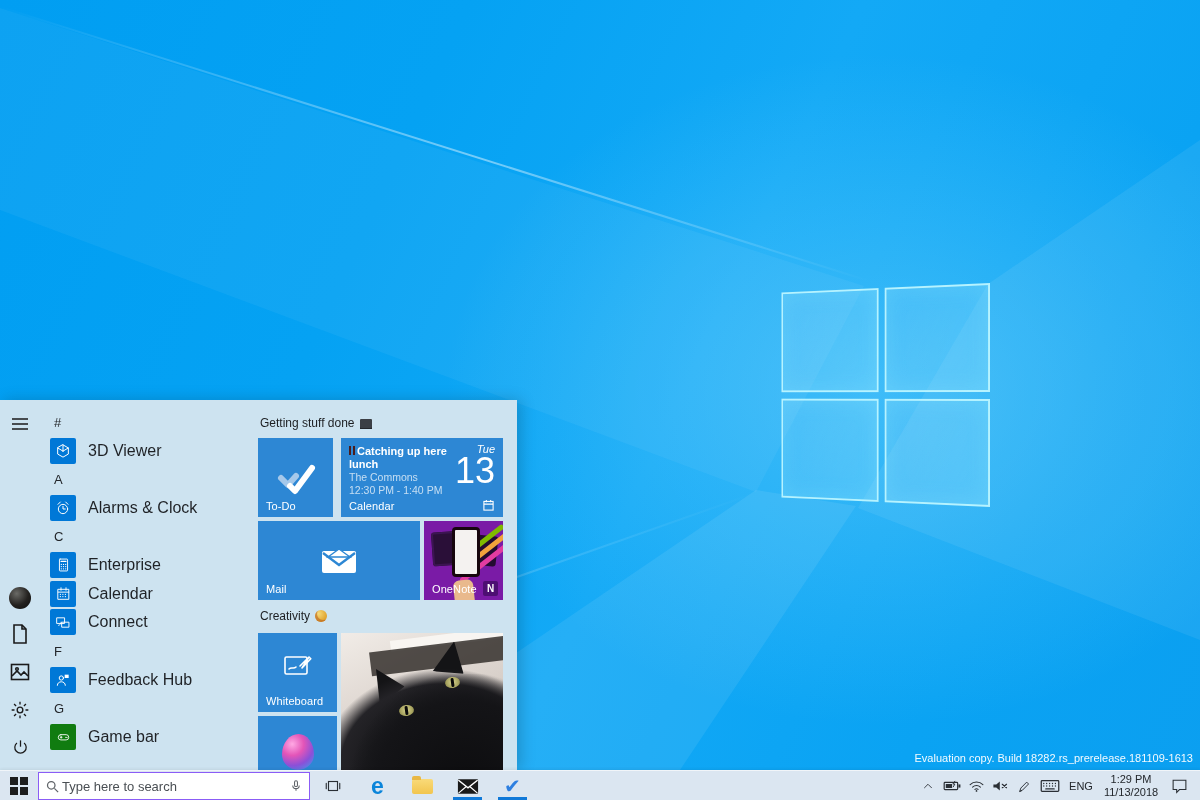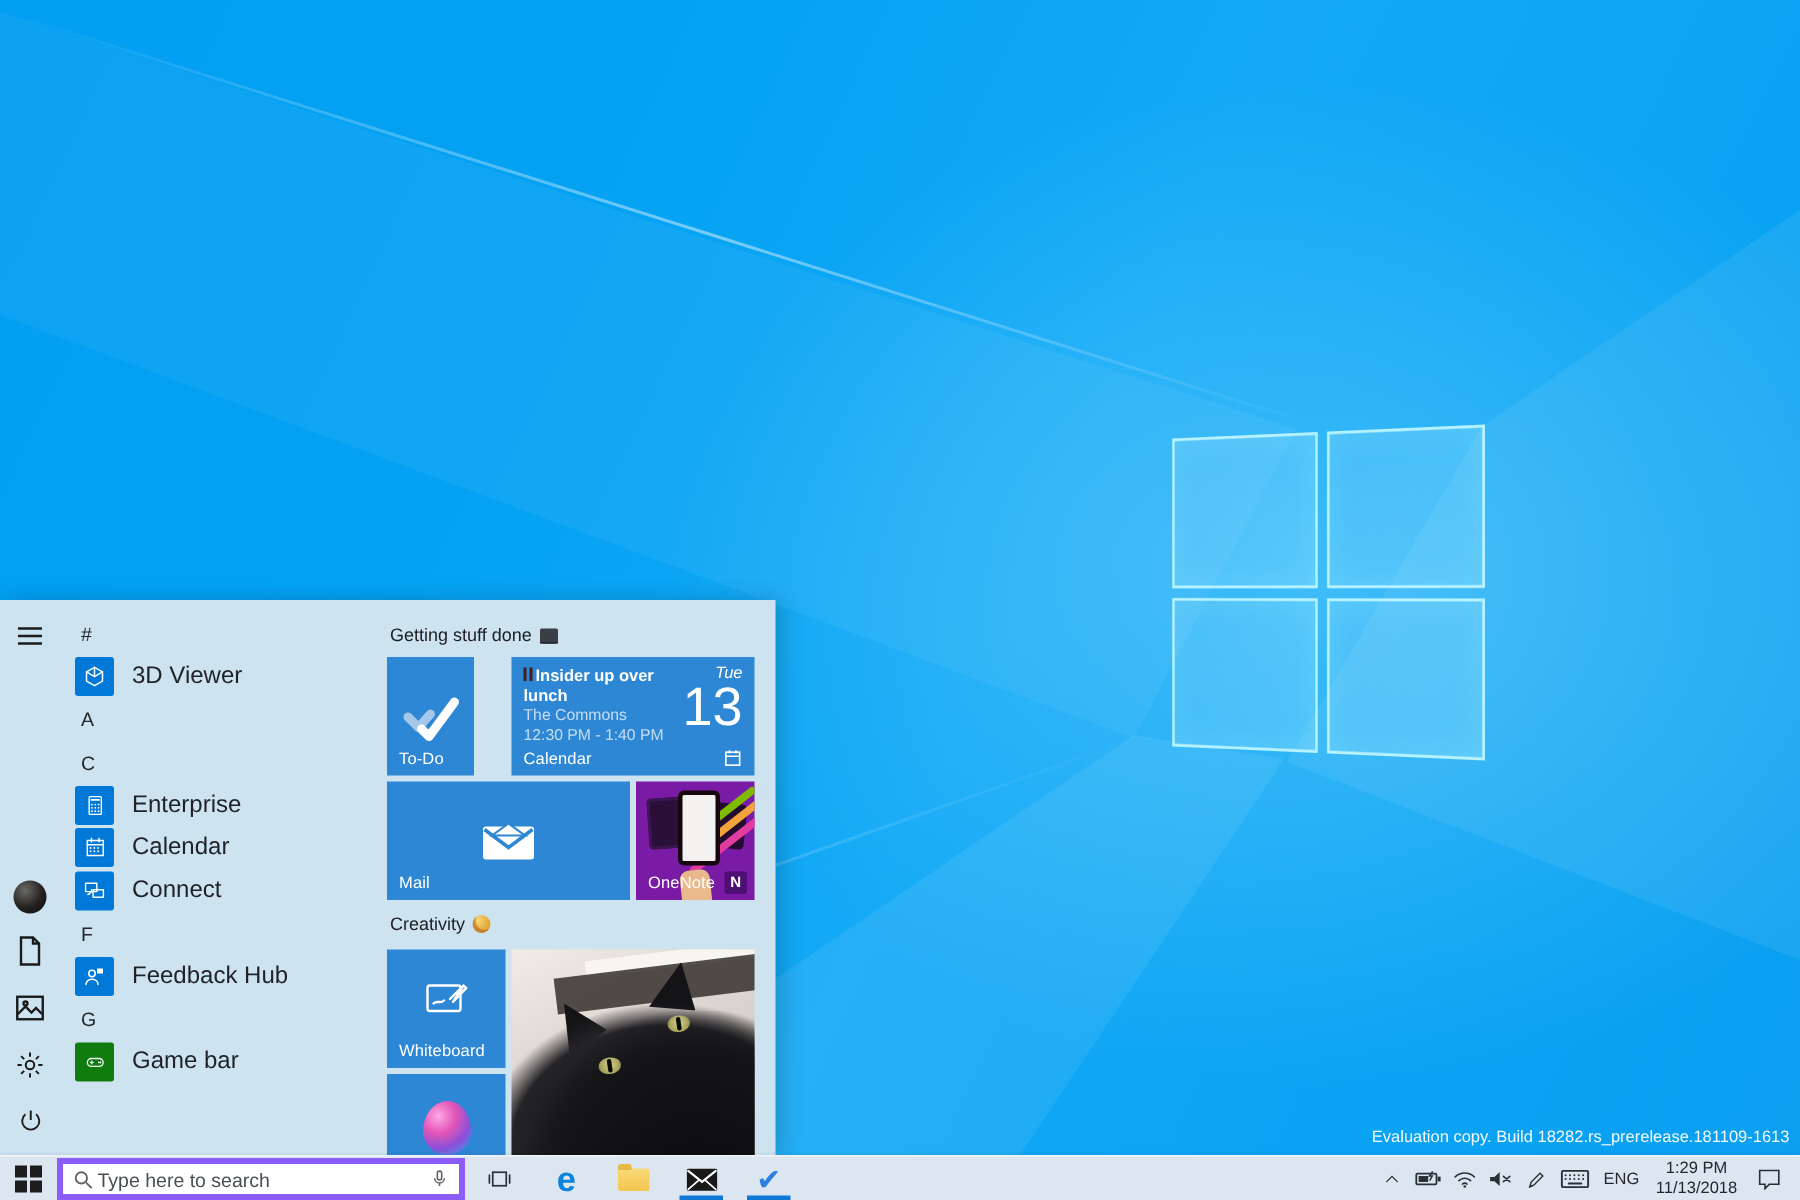--- a/index.html
+++ b/index.html
@@ -96,21 +96,21 @@
   .tile svg.wht{stroke:#fff;fill:none;stroke-width:1.6;stroke-linecap:round;stroke-linejoin:round;}
 
   
   .taskbar{position:absolute;left:0;top:770px;width:1200px;height:30px;background:#dbe6f1;
     border-top:1px solid rgba(255,255,255,.6);box-shadow:0 -1px 3px rgba(0,0,0,.07);display:flex;align-items:center;}
   .tb-ic{height:30px;display:flex;align-items:center;justify-content:center;position:relative;}
   .tb-ic svg{stroke:#2a2f35;fill:none;stroke-width:1.5;stroke-linecap:round;}
   .start-btn{width:38px;}
   .winflag{display:grid;grid-template-columns:8px 8px;grid-template-rows:8px 8px;gap:1.5px;}
   .winflag span{background:#1d1d1d;}
-  .searchbox{width:272px;height:28px;background:#fff;border:4px solid #8b5cf6;box-sizing:border-box;
+  .searchbox{width:272px;height:28px;background:#fff;border:1px solid #8b5cf6;box-sizing:border-box;
     display:flex;align-items:center;padding:0 6px;}
   .searchbox input{border:none;outline:none;flex:1;font-size:13px;color:#444;background:transparent;
     font-family:"Liberation Sans","DejaVu Sans",sans-serif;}
   .searchbox input::placeholder{color:#4a4f54;opacity:1;}
   .app-ic{width:45px;}
   .edge-e{font-size:23px;font-weight:bold;color:#0b85da;line-height:22px;}
   .folder{position:relative;width:21px;height:15px;background:linear-gradient(#f9da79,#f2c54e);border-radius:2px;}
   .folder:before{content:"";position:absolute;top:-3px;left:0;width:9px;height:4px;background:#e9b845;border-radius:2px 2px 0 0;}
   .check-ic{font-size:20px;font-weight:bold;color:#2d7fe0;}
   .run-bar{position:absolute;bottom:1px;left:8px;right:8px;height:3px;background:#1079d8;}
@@ -194,20 +194,30 @@
               <path d="M12 2.8v9.4m0 0l8-4.8m-8 4.8L4 7.4"></path>
             </svg>
           </span>
         <span class="alabel">3D Viewer</span>
         </div>
 
       <div class="arow hdr">
         <span class="hlabel">A</span>
         </div>
 
+      <div class="arow">
+        <span class="aicon">
+          <svg width="16" height="16" viewBox="0 0 24 24">
+              <circle cx="12" cy="13.5" r="7"></circle>
+              <path d="M12 9.5v4h3.4"></path>
+              <path d="M4.5 6.5L8 3M19.5 6.5L16 3"></path>
+            </svg>
+          </span>
+        <span class="alabel">Alarms &amp; Clock</span>
+        </div>
 
       <div class="arow hdr">
         <span class="hlabel">C</span>
         </div>
 
       <div class="arow">
         <span class="aicon">
           <svg width="15" height="16" viewBox="0 0 24 24">
               <rect x="5.5" y="2.5" width="13" height="19" rx="1"></rect>
               <path d="M8 6h8" stroke-width="2"></path>
@@ -272,34 +282,34 @@
         </div>
     </div>
 
     <div class="tilezone">
 
       <div class="sechdr" style="top:16px">
         <span>Getting stuff done</span>
         <span class="emoji-laptop"></span>
       </div>
 
-      <div class="tile" style="left:0;top:38px;width:58px;height:79px">
+      <div class="tile" style="left:0;top:38px;width:75px;height:79px">
         <div class="t-center">
           <svg width="42" height="34" viewBox="0 0 42 34">
             <path d="M6 17l7 7 8-9" stroke="#a5c8ea" stroke-width="6" fill="none" stroke-linecap="round" stroke-linejoin="round"></path>
             <path d="M15 25l5 5L37 7" stroke="#fff" stroke-width="6" fill="none" stroke-linecap="round" stroke-linejoin="round"></path>
           </svg>
         </div>
         <span class="tlabel">To-Do</span>
       </div>
 
       <div class="tile" style="left:83px;top:38px;width:162px;height:79px">
         <div class="cal-body">
           <div class="cal-title">
-            <span class="meal-ico"></span><span>Insider up over lunch</span>
+            <span class="meal-ico"></span><span>Catching up here lunch</span>
             <div class="cal-sub">The Commons</div>
             <div class="cal-sub">12:30 PM - 1:40 PM</div>
           </div>
           <div class="cal-day">
             <div class="cal-dow">Tue</div>
             <div class="cal-num">13</div>
           </div>
         </div>
         <span class="tlabel">Calendar</span>
         <svg class="cal-glyph" width="13" height="13" viewBox="0 0 24 24">

